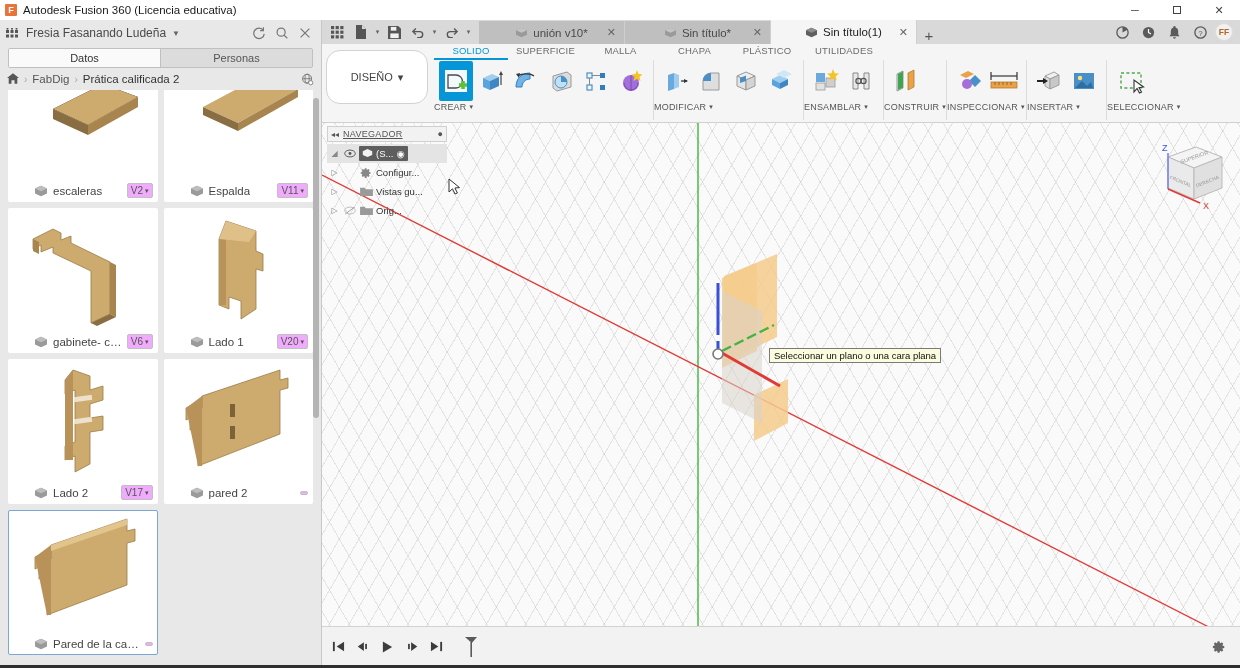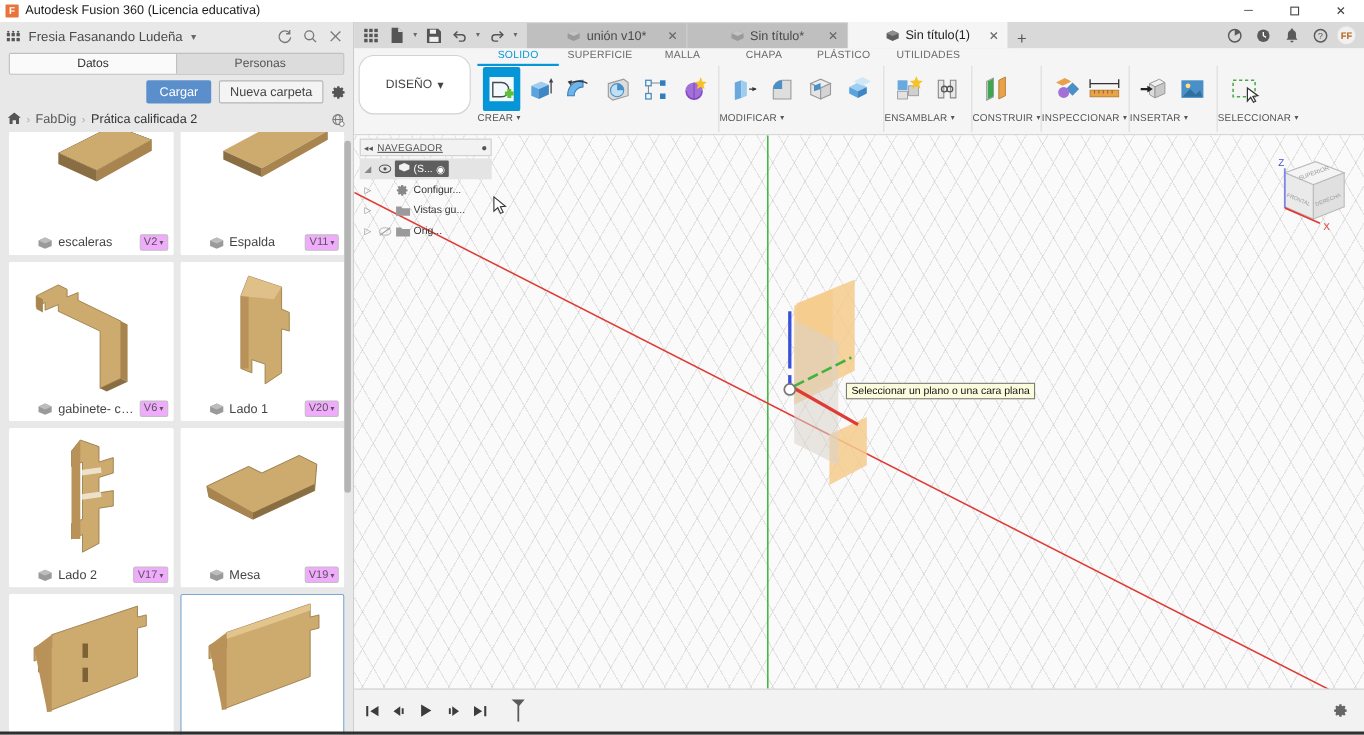--- a/index.html
+++ b/index.html
@@ -252,30 +252,20 @@
             </svg>
         </span>
       </span>
     </div>
 
     <div class="dp-tabs">
       <div class="dp-tab active">Datos</div>
       <div class="dp-tab">Personas</div>
     </div>
 
-    <div class="dp-actions">
-      <button class="btn-primary">Cargar</button>
-      <button class="btn-secondary">Nueva carpeta</button>
-      <span class="dp-gear">
-        <svg width="14" height="14" viewBox="0 0 16 16">
-            <path fill="#555" d="M8 5.2A2.8 2.8 0 1 0 8 10.8 2.8 2.8 0 0 0 8 5.2zm0 4.3a1.5 1.5 0 1 1 0-3 1.5 1.5 0 0 1 0 3z"></path>
-            <path fill="#555" d="M14 9.1V6.9l-1.7-.3-.4-1 1-1.4-1.6-1.6-1.4 1-1-.4L8.6 1.5H6.4l-.3 1.7-1 .4-1.4-1L2.1 4.2l1 1.4-.4 1-1.7.3v2.2l1.7.3.4 1-1 1.4 1.6 1.6 1.4-1 1 .4.3 1.7h2.2l.3-1.7 1-.4 1.4 1 1.6-1.6-1-1.4.4-1z"></path>
-          </svg>
-      </span>
-    </div>
 
     <div class="dp-crumbs">
       <span>
         <svg width="12" height="11" viewBox="0 0 14 12">
             <path fill="#555" d="M7 0 0 5.5h2V12h3.2V8h3.6v4H12V5.5h2z"></path>
           </svg>
       </span>
       <span class="crumb-sep">›</span>
       <span>FabDig</span>
       <span class="crumb-sep">›</span>
@@ -414,44 +404,20 @@
                 </svg>
             </span>
             <span class="card-name">Lado 2</span>
             <span class="card-ver">
               <span>V17</span>
                 <i>▾</i>
             </span>
           </div>
         </div>
 
-        <div class="card">
-          <div class="card-thumb">
-            <svg width="140" height="122" viewBox="0 0 140 122">
-              <g>
-                <polygon points="20,52 58,34 70,40 104,24 120,32 118,56 62,82 22,62" fill="#cdaa6d" stroke="#9b7c4a" stroke-width="0.9"></polygon>
-                <polygon points="20,52 22,62 62,82 62,76" fill="#a8854f"></polygon>
-                <polygon points="62,82 118,56 118,50 62,76" fill="#8a6e43"></polygon>
-              </g>
-            </svg>
-          </div>
-          <div class="card-foot">
-            <span class="card-ficon">
-              <svg width="14" height="12" viewBox="0 0 16 14">
-                  <polygon points="8,1 15,4.2 15,10 8,13 1,10 1,4.2" fill="#9a9a9a"></polygon>
-                  <polygon points="8,1 15,4.2 8,7.3 1,4.2" fill="#bdbdbd"></polygon>
-                </svg>
-            </span>
-            <span class="card-name">Mesa</span>
-            <span class="card-ver">
-              <span>V19</span>
-                <i>▾</i>
-            </span>
-          </div>
-        </div>
 
         <div class="card">
           <div class="card-thumb">
             <svg width="140" height="122" viewBox="0 0 140 122">
               <g>
                 <polygon points="18,48 26,44 26,52 34,48 34,36 112,10 112,20 120,18 120,28 112,30 112,74 30,106 30,66 22,70 22,58 18,60" fill="#cdaa6d" stroke="#9b7c4a" stroke-width="0.8"></polygon>
                 <polygon points="18,48 34,36 34,106 30,106" fill="#b9925a"></polygon>
                 <rect x="62" y="44" width="5" height="13" fill="#7d6237"></rect>
                 <rect x="62" y="66" width="5" height="13" fill="#7d6237"></rect>
               </g>

